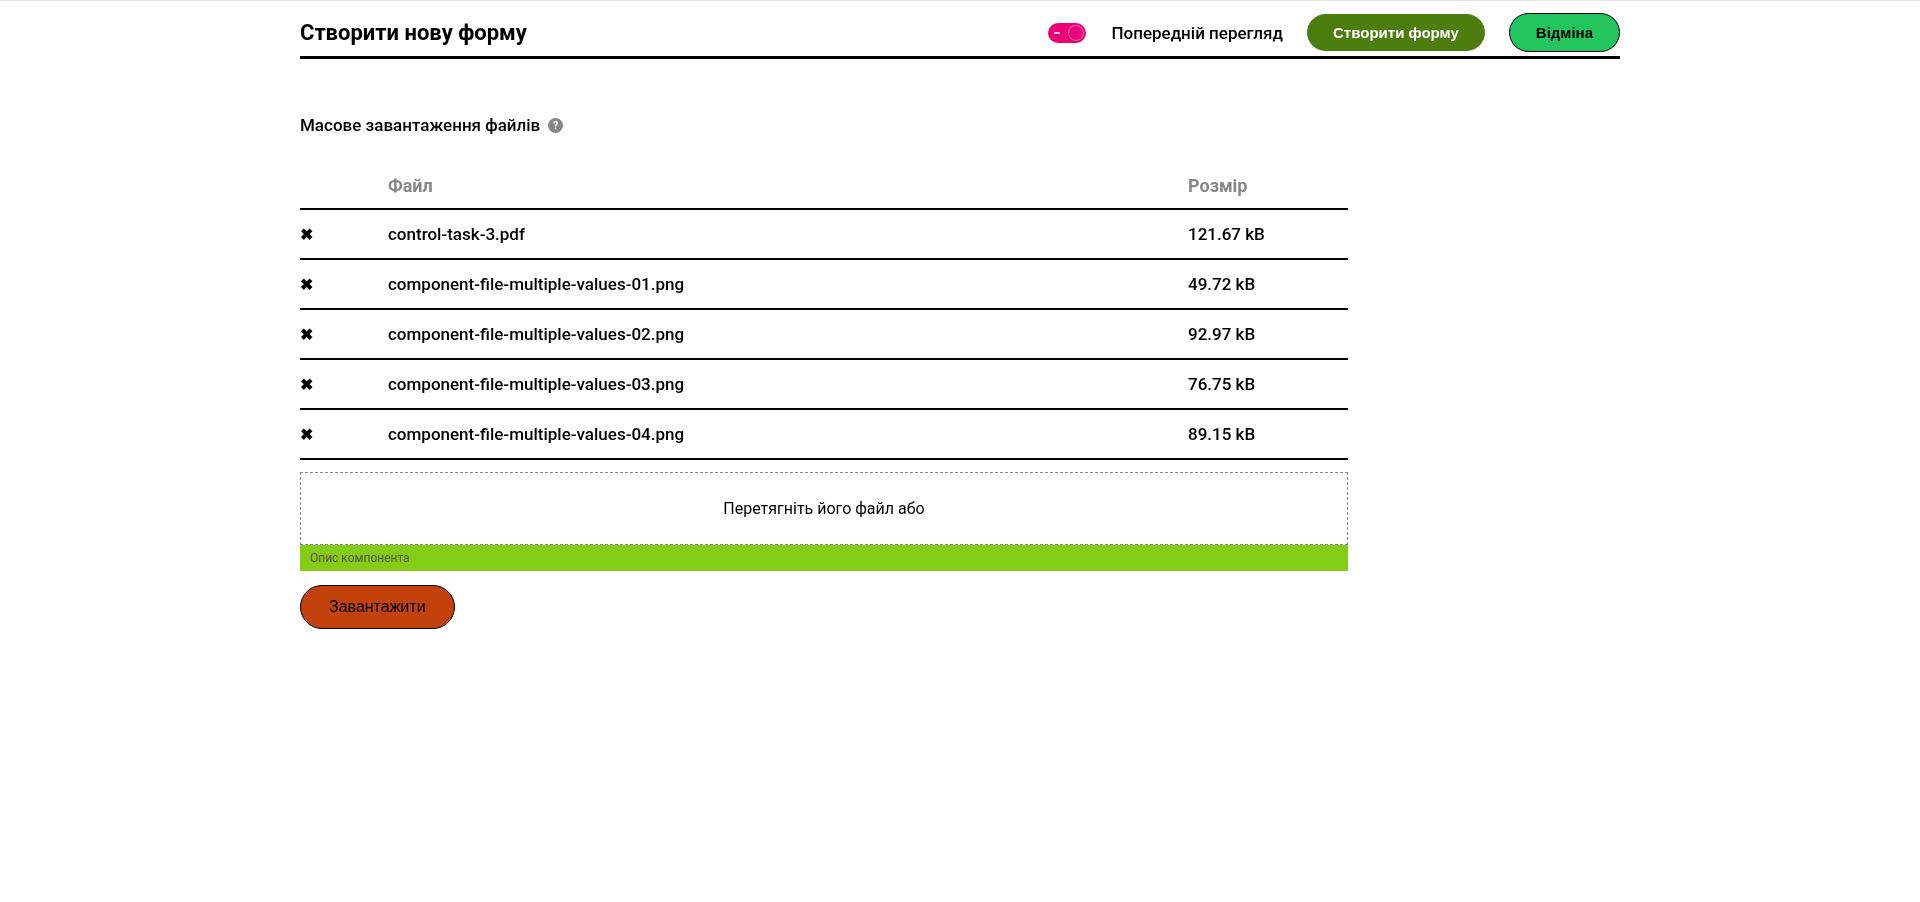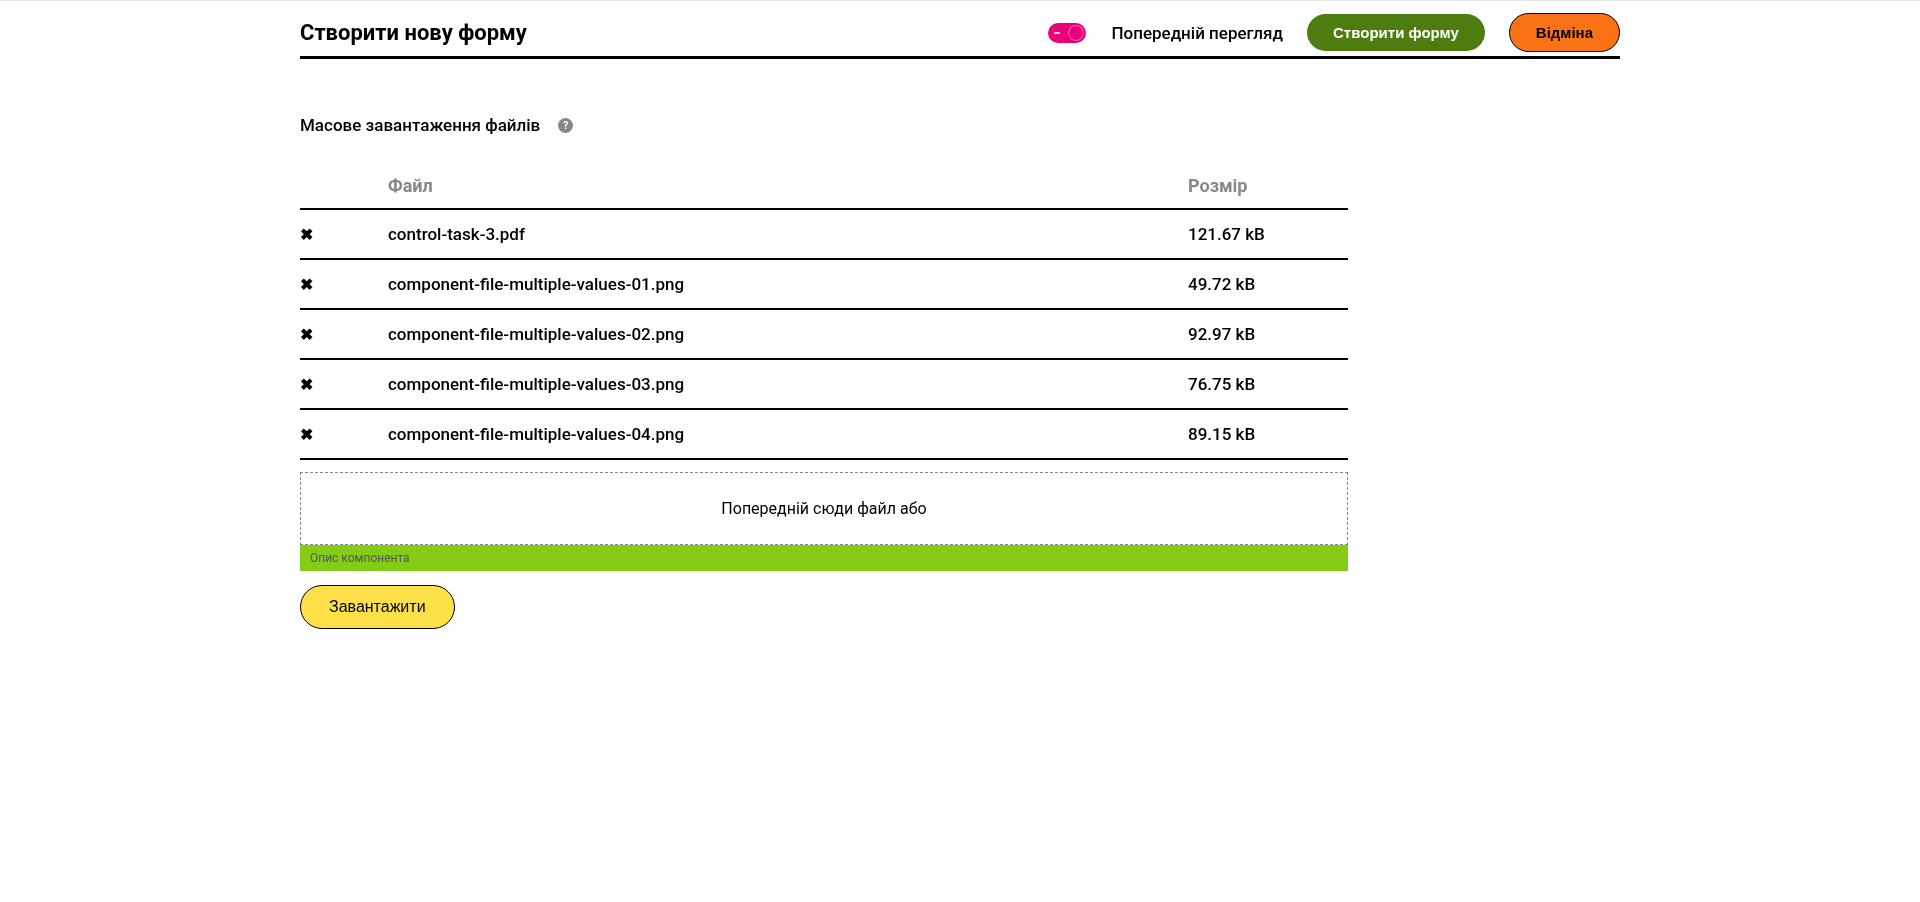--- a/index.html
+++ b/index.html
@@ -83,31 +83,31 @@
       font-weight: 600;
       cursor: pointer;
       border: none;
       white-space: nowrap;
     }
     .btn-primary {
       background: #4d7c0f;
       color: #ffffff;
     }
     .btn-outline {
-      background: #f97316;
+      background: #22c55e;
       color: #000000;
       border: 1.5px solid #000000;
     }
     .content {
       padding-top: 56px;
     }
     .section-title-row {
       display: flex;
       align-items: center;
-      gap: 18px;
+      gap: 8px;
       margin-bottom: 30px;
     }
     .section-title {
       font-size: 17px;
       font-weight: 500;
     }
     .help-icon {
       width: 15px;
       height: 15px;
       border-radius: 50%;
@@ -174,21 +174,21 @@
     }
     .description-bar {
       background: #84cc16;
       padding: 6px 10px;
       font-size: 12px;
       color: #555555;
       margin-top: 0;
     }
     .upload-btn {
       margin-top: 14px;
-      background: #fde047;
+      background: #c2410c;
       color: #000000;
       border: 1.5px solid #000000;
       border-radius: 999px;
       padding: 12px 28px;
       font-size: 16px;
       font-weight: 500;
       cursor: pointer;
     }
   </style>
 </head>
@@ -248,21 +248,21 @@
             </tr>
             <tr>
               <td><span class="delete-icon">✖</span></td>
               <td>component-file-multiple-values-04.png</td>
               <td>89.15 kB</td>
             </tr>
           </tbody>
         </table>
 
         <div class="dropzone">
-          <span class="dropzone-text">Попередній сюди файл або</span>
+          <span class="dropzone-text">Перетягніть його файл або</span>
         </div>
 
         <div class="description-bar">Опис компонента</div>
 
         <button class="upload-btn">Завантажити</button>
       </div>
     </div>
   </div>
 </div>
 

